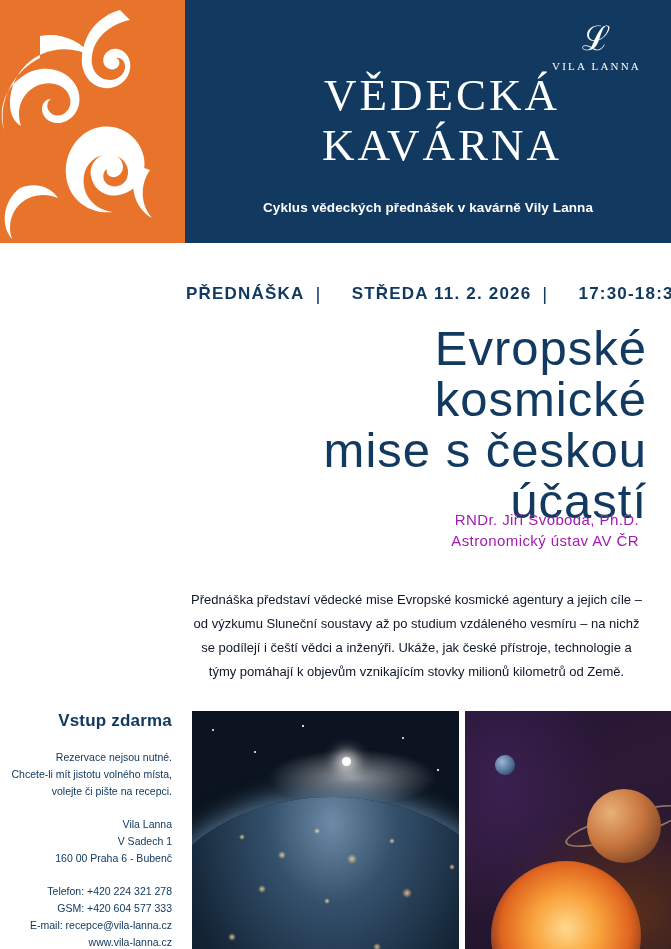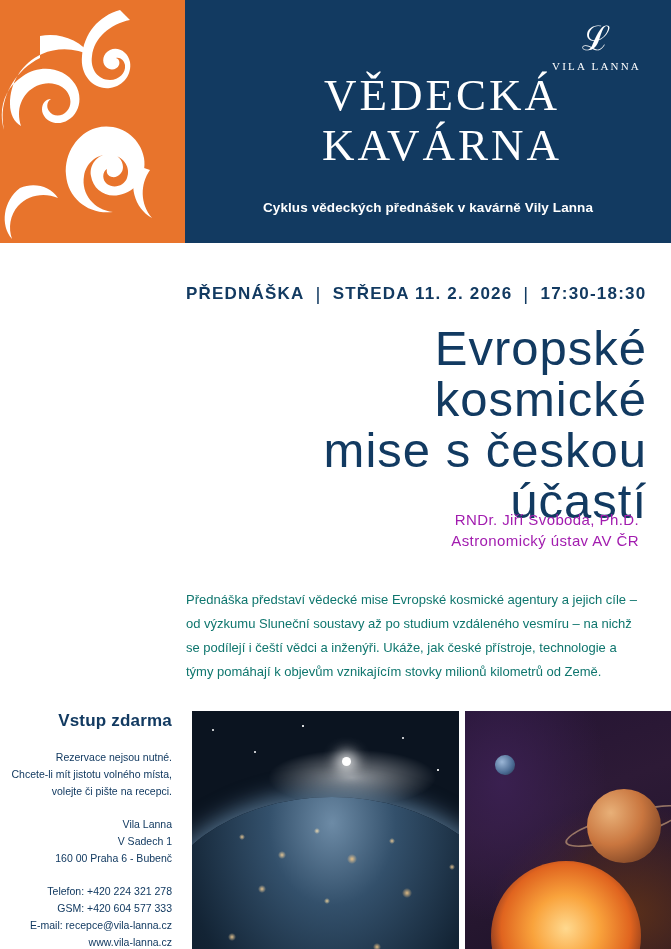--- a/index.html
+++ b/index.html
@@ -102,21 +102,21 @@
     display: flex;
     align-items: center;
     white-space: nowrap;
   }
   .meta-row .sep {
     color: #123a61;
     font-weight: normal;
     margin: 0 11px;
     font-size: 19px;
   }
-  .meta-row .thin { font-weight: bold; }
+  .meta-row .thin { font-weight: bold; margin-left: 19px; }
 
   .lecture-title {
     position: absolute;
     left: 0;
     right: 24px;
     top: 80px;
     text-align: right;
     color: #123a61;
     font-family: Liberation Sans, sans-serif;
     font-size: 49px;
@@ -135,24 +135,24 @@
     line-height: 21px;
     width: 215px;
     letter-spacing: 0.4px;
   }
 
   .abstract {
     position: absolute;
     left: 186px;
     right: 24px;
     top: 345px;
-    color: #0f766e;
+    color: #0f172a;
     font-size: 13px;
     line-height: 24px;
-    text-align: left;
+    text-align: center;
   }
 
   
   .bottom {
     position: absolute;
     top: 711px;
     left: 0;
     width: 671px;
     height: 238px;
   }

